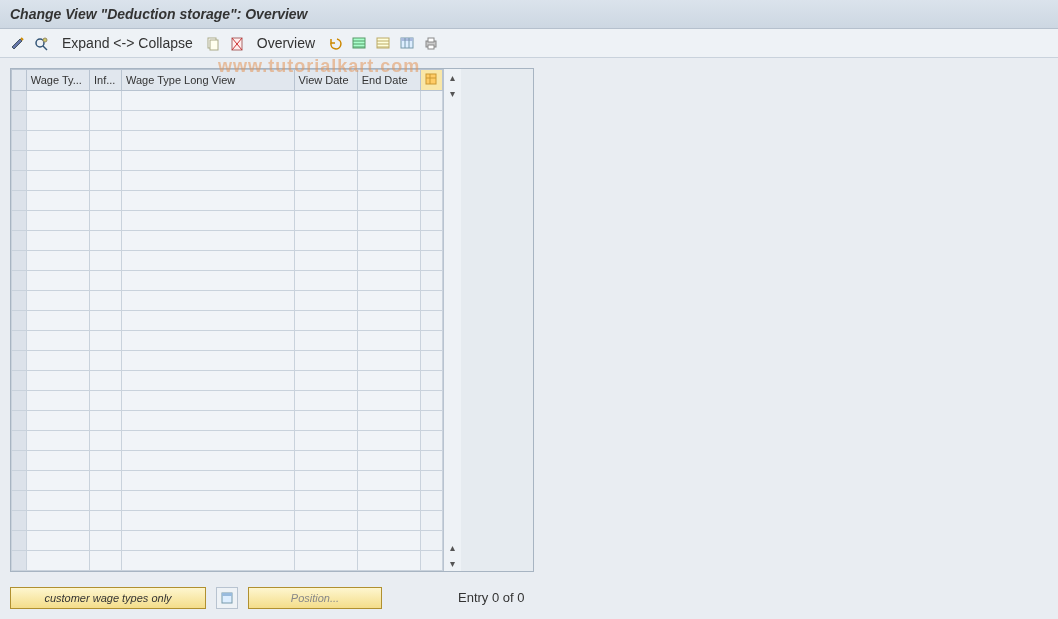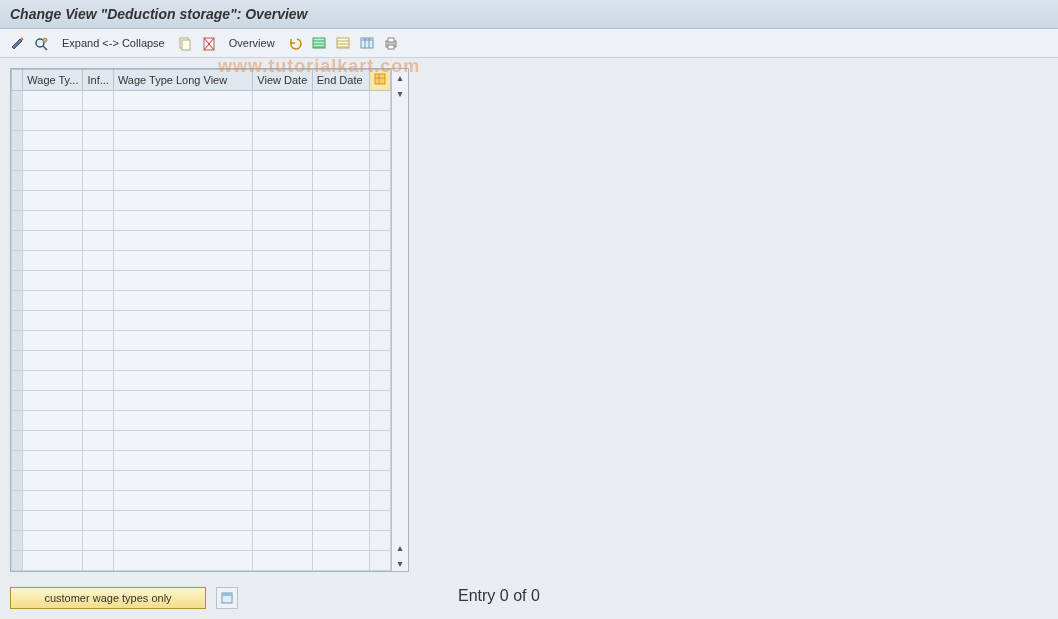--- a/index.html
+++ b/index.html
@@ -36,31 +36,31 @@
   display: inline-flex;
   align-items: center;
   justify-content: center;
   min-width: 20px;
   height: 20px;
   padding: 0 2px;
   cursor: pointer;
 }
 .tbtn-text {
   padding: 0 6px;
-  font-size: 11px;
+  font-size: 14px;
   color: #333;
 }
 .tbtn svg { display: block; }
 .content-area {
   padding: 10px;
 }
 .grid-wrapper {
   display: flex;
   border: 1px solid #a7b4c2;
-  width: 399px;
+  width: 524px;
   background: #e6ebf0;
 }
 .grid-table {
   border-collapse: collapse;
   width: 432px;
   font-size: 11px;
 }
 .grid-table th {
   background: #e1e7ee;
   border: 1px solid #b8c3d0;
@@ -113,35 +113,36 @@
 .footer-btn {
   height: 22px;
   display: inline-flex;
   align-items: center;
   justify-content: center;
   font-size: 11px;
   border: 1px solid #b09030;
   background: linear-gradient(#fef6cf, #f4dd8a);
   cursor: pointer;
   color: #333;
+  font-style: italic;
 }
 .footer-btn.wide { width: 196px; }
 .footer-btn.pos { width: 134px; color: #888; }
 .mini-icon-btn {
   width: 22px; height: 22px;
   border: 1px solid #b8c3d0;
   background: #eef2f6;
   display:inline-flex; align-items:center; justify-content:center;
   cursor:pointer;
 }
 .entry-label {
   position: absolute;
   left: 458px;
   bottom: 14px;
-  font-size: 16px;
+  font-size: 13px;
   color: #333;
 }
 .watermark {
   position: absolute;
   top: 56px;
   left: 218px;
   font-size: 18px;
   font-weight: bold;
   color: rgba(228,150,90,0.55);
   letter-spacing: 1px;
@@ -468,14 +469,15 @@
 </div>
 
 <div class="footer">
   <div class="footer-btn wide">customer wage types only</div>
   <div class="mini-icon-btn">
     <svg width="14" height="14">
         <rect x="2" y="2" width="10" height="10" fill="#def" stroke="#79a"></rect>
         <rect x="2" y="2" width="10" height="3" fill="#9bd"></rect>
       </svg>
   </div>
+  <div class="footer-btn pos">Position...</div>
 </div>
 <div class="entry-label">Entry 0 of 0</div>
 
 </body></html>

